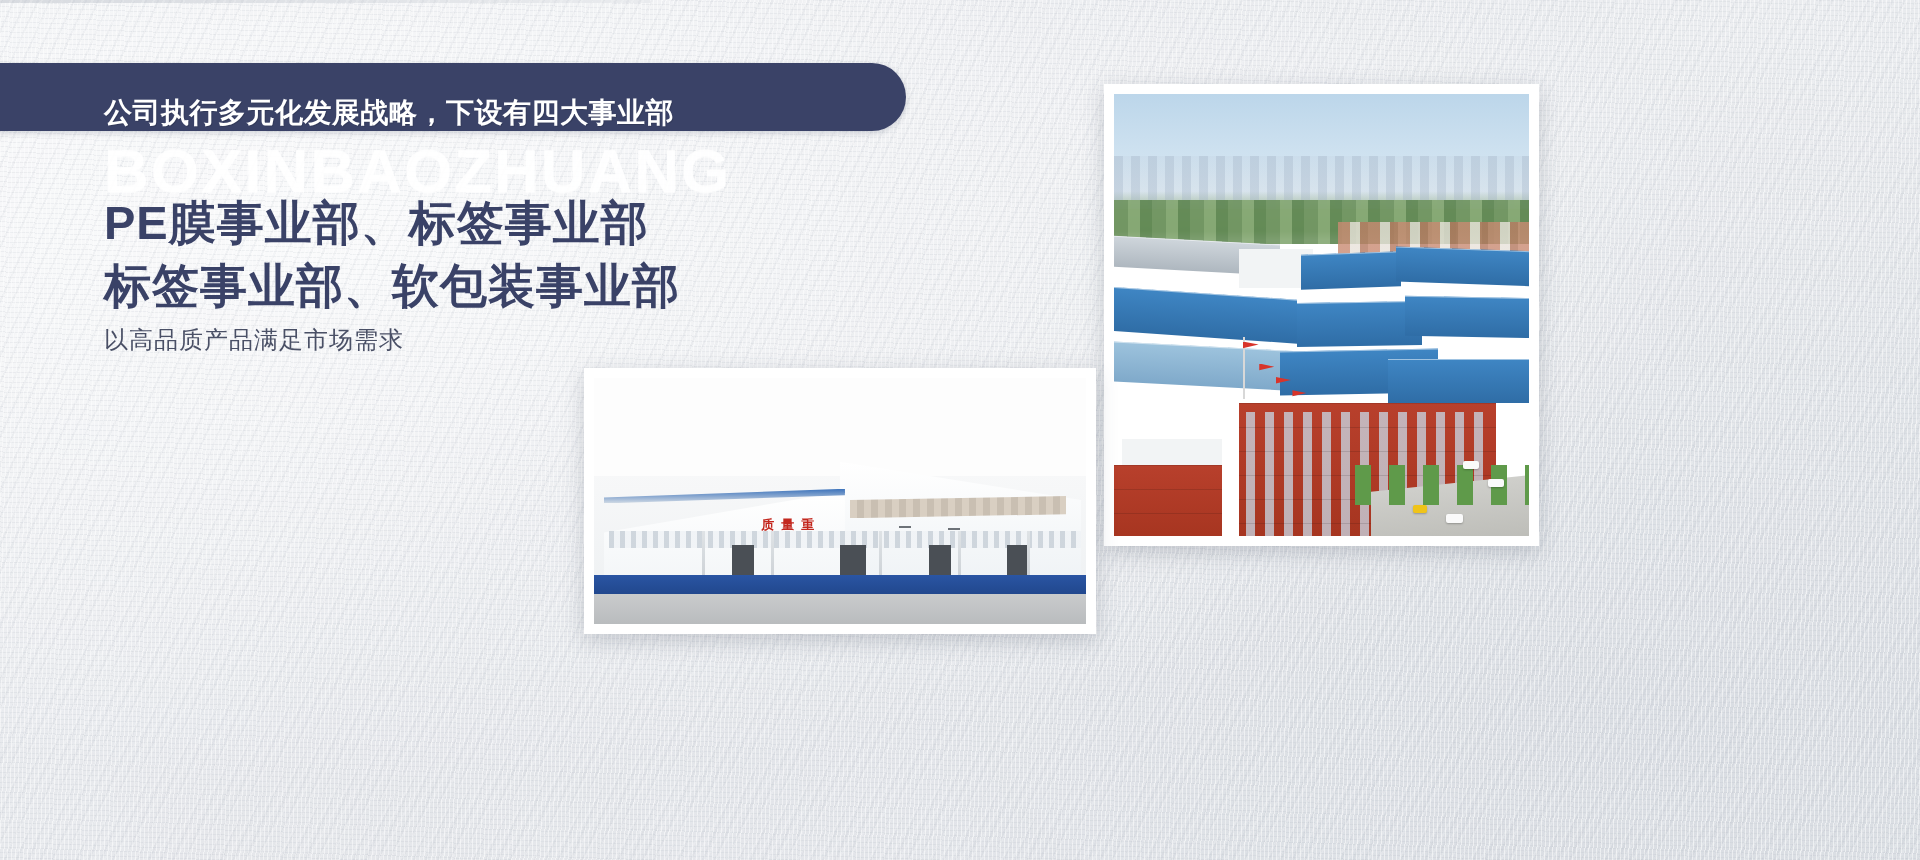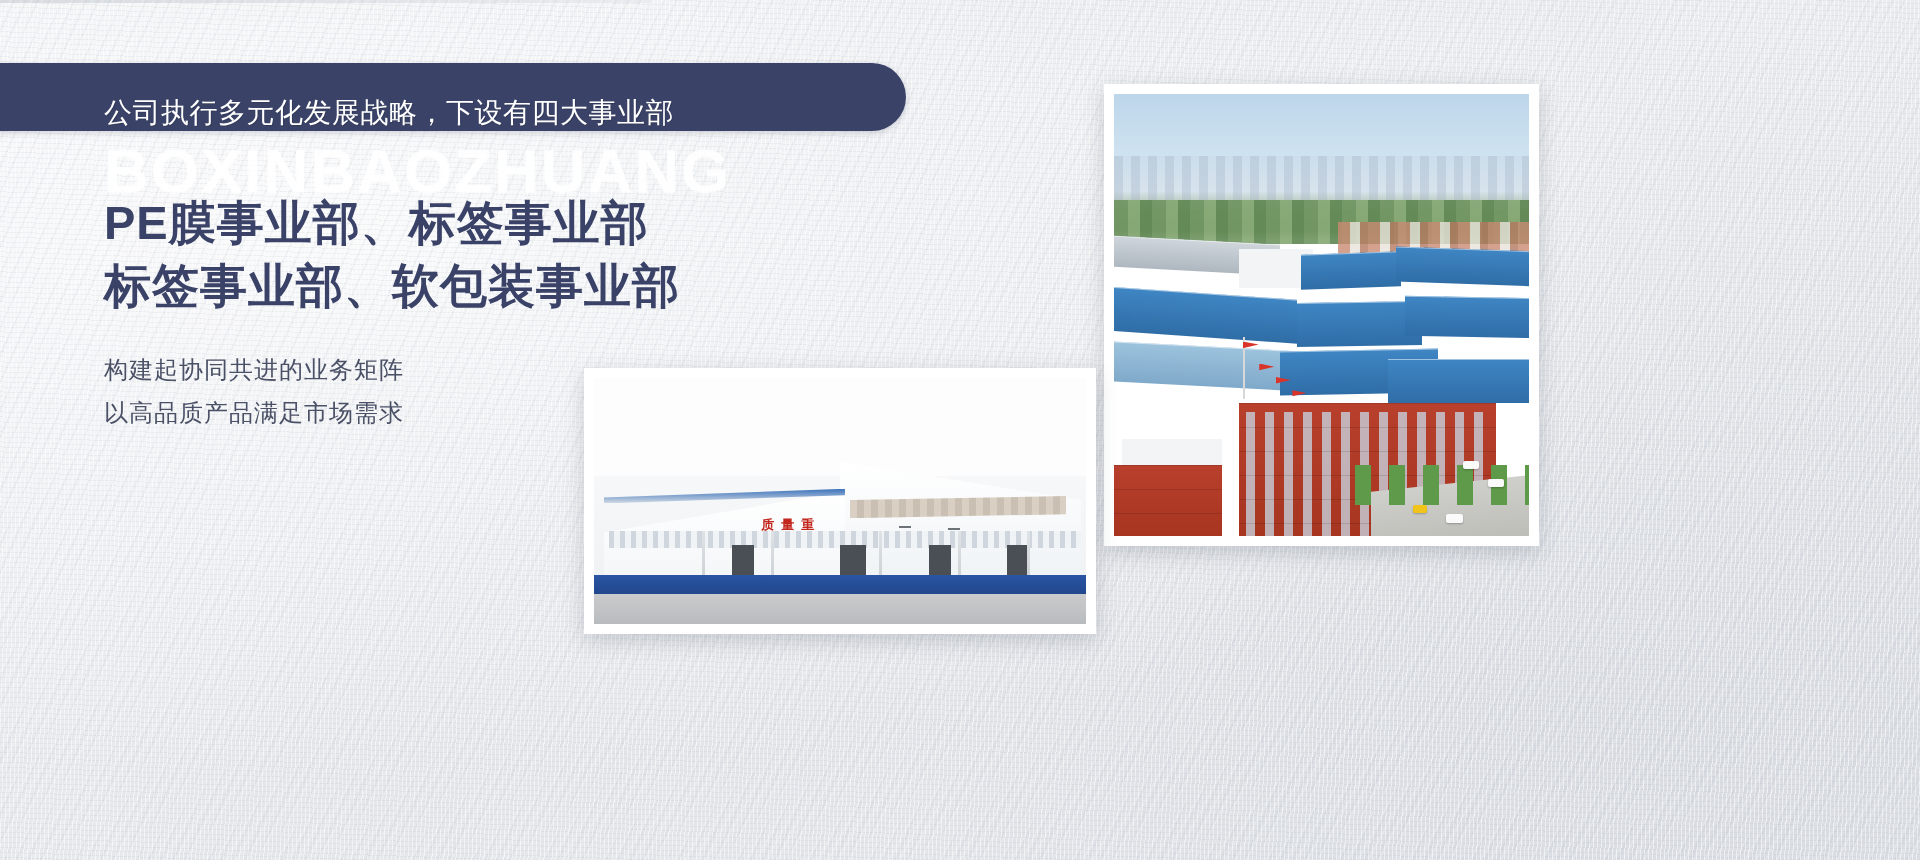--- a/index.html
+++ b/index.html
@@ -56,21 +56,21 @@
     background:#3a4267;
     border-radius:0 34px 34px 0;
     display:flex; align-items:center;
     padding-left:108px;
     box-shadow:0 2px 6px rgba(40,48,80,.18);
     z-index:6;
   }
   .ribbon-text {
     color:#ffffff;
     font-size:28px;
-    font-weight:normal;
+    font-weight:bold;
     letter-spacing:.5px;
     white-space:nowrap;
     text-shadow:1px 1px 0 rgba(0,0,0,.12);
     margin-top:32px;
   }
 
   
   .copy {
     position:absolute;
     left:104px; top:140px;
@@ -259,21 +259,20 @@
   <div class="ribbon">
     <span class="ribbon-text">公司执行多元化发展战略，下设有四大事业部</span>
   </div>
 
   <div class="copy">
     <div class="watermark">BOXINBAOZHUANG</div>
 
     <div class="headline">PE膜事业部、标签事业部</div>
     <div class="headline" style="margin-top:-4px;">标签事业部、软包装事业部</div>
 
-    <div class="subcopy">构建起协同共进的业务矩阵</div>
     <div class="subcopy" style="margin-top:0;">以高品质产品满足市场需求</div>
 
   </div>
 
   <div class="photo" id="photo-aerial">
     <div class="inner">
       <div class="aerial">
         <div class="sky-city"></div>
         <div class="tree-belt"></div>
         <div class="village"></div>

